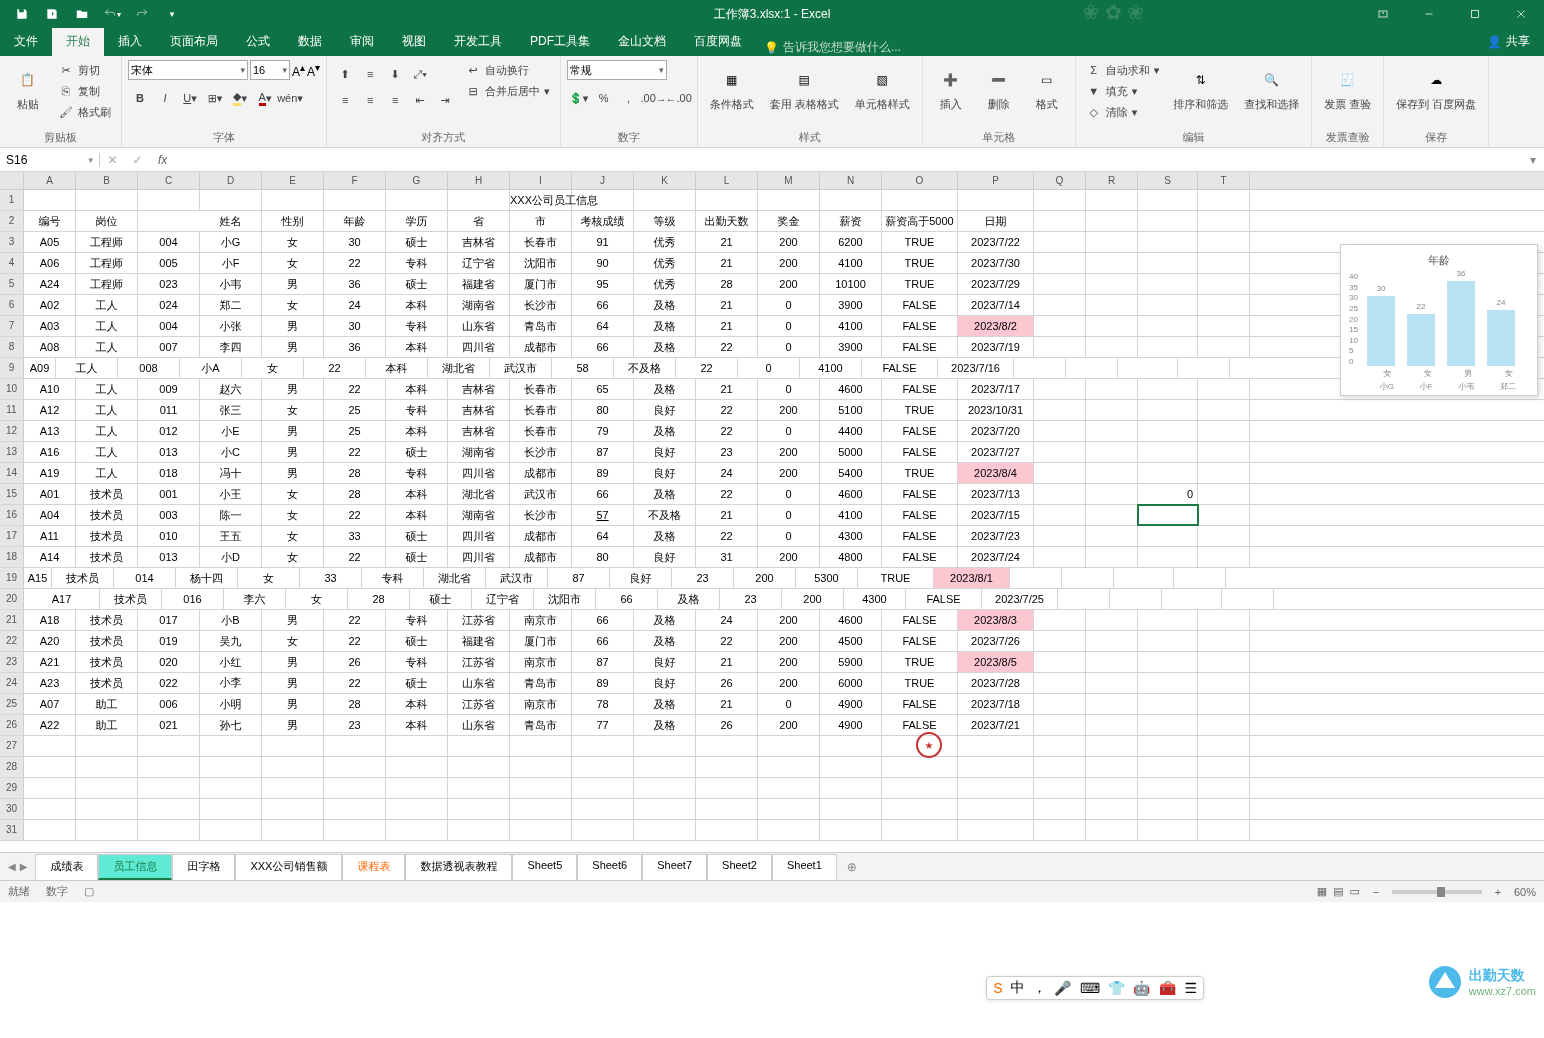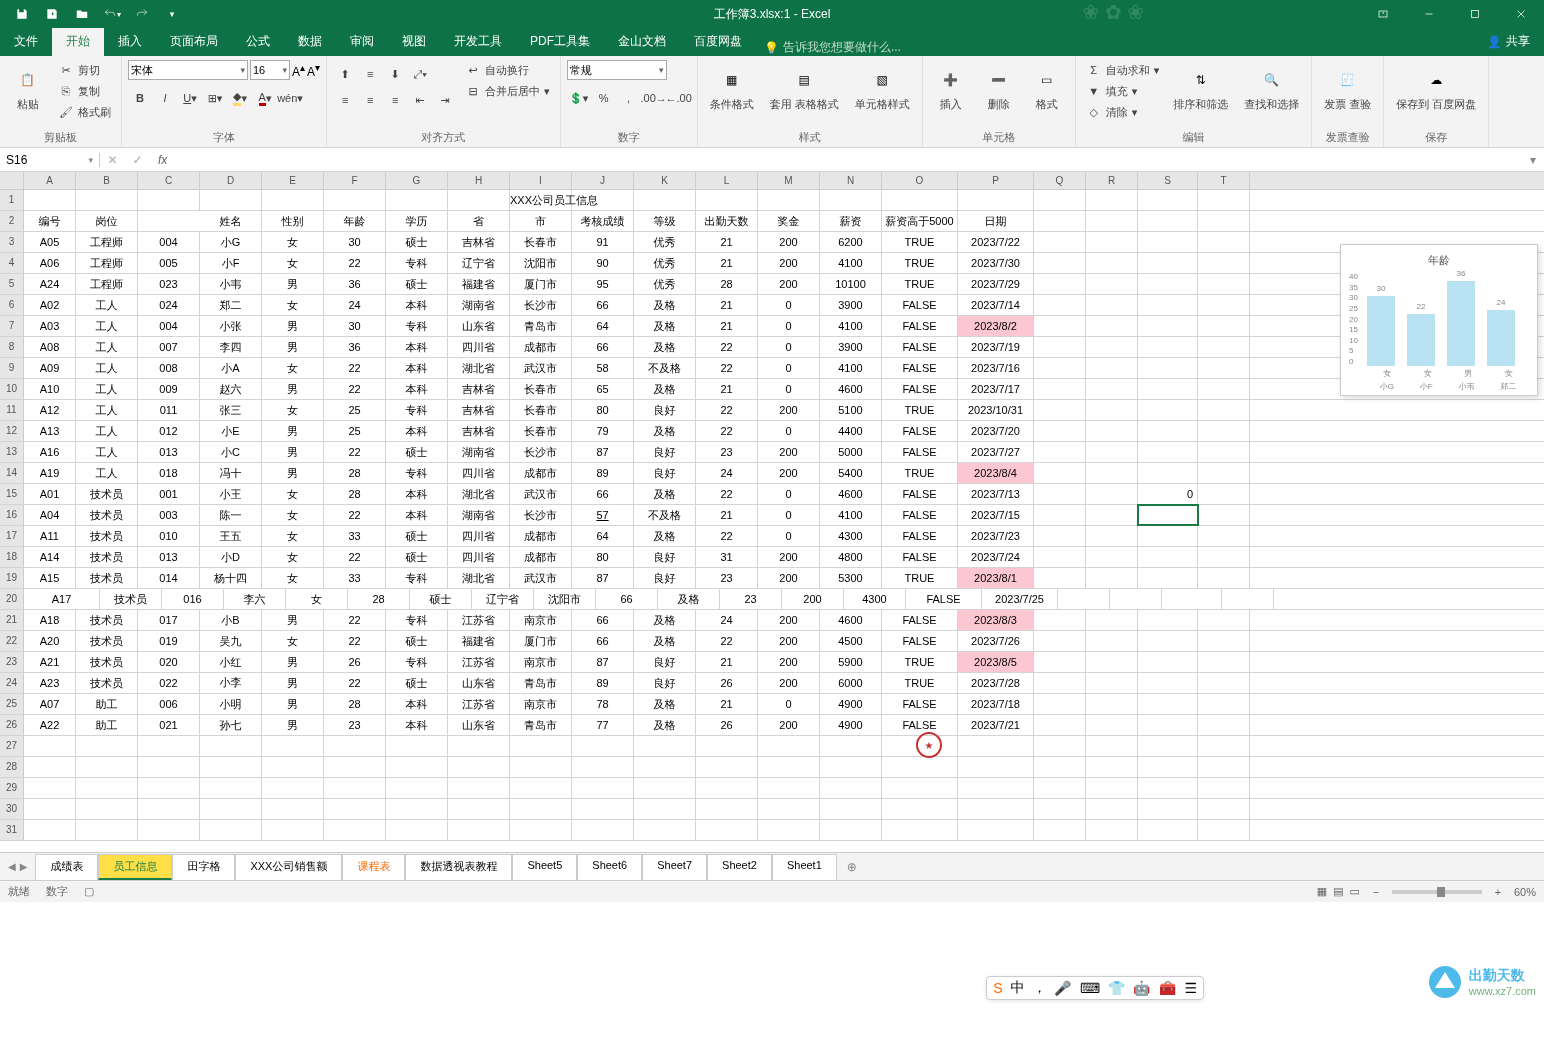--- a/index.html
+++ b/index.html
@@ -54,21 +54,21 @@
 .chartbox .ct{text-align:center;font-size:11px;color:#595959;}
 .chartbox .plot{display:flex;align-items:flex-end;height:94px;gap:12px;padding-left:18px;position:relative;margin-top:4px;}
 .chartbox .yax{position:absolute;left:0;top:0;bottom:0;display:flex;flex-direction:column;justify-content:space-between;font-size:8px;color:#888;}
 .chartbox .bar{width:28px;background:#b9e3f3;position:relative;}
 .chartbox .bar .bv{position:absolute;top:-12px;width:100%;text-align:center;font-size:8px;color:#888;}
 .chartbox .xl{display:flex;justify-content:space-around;font-size:8px;color:#888;margin-top:2px;padding-left:18px;}
 .sheetbar{height:28px;background:#f3f3f3;border-top:1px solid #ccc;display:flex;align-items:center;}
 .sheetbar .nav{display:flex;padding:0 8px;gap:4px;}
 .sheetbar .nav span{font-size:10px;color:#888;cursor:pointer;}
 .sheetbar .sh{padding:4px 14px;border:1px solid #ccc;background:#fff;font-size:11px;cursor:pointer;border-bottom:none;}
-.sheetbar .sh.active{border-bottom:2px solid #1a7b46;background:#fde047;color:#1a7b46;}
+.sheetbar .sh.active{border-bottom:2px solid #1a7b46;background:#5eead4;color:#1a7b46;}
 .sheetbar .sh.hl{color:#ff6600;}
 .sheetbar .add{padding:0 10px;cursor:pointer;color:#888;}
 .statusbar{height:22px;background:#f3f3f3;border-top:1px solid #ccc;display:flex;align-items:center;font-size:11px;color:#666;padding:0 8px;}
 .statusbar .st{margin-right:16px;}
 .statusbar .right{margin-left:auto;display:flex;align-items:center;gap:6px;}
 .statusbar .zbtn{width:20px;text-align:center;cursor:pointer;}
 .statusbar .slider{width:90px;height:4px;background:#ccc;position:relative;}
 .statusbar .slider .th{position:absolute;left:50%;top:-3px;width:8px;height:10px;background:#888;}
 .seal{position:absolute;left:916px;top:560px;width:26px;height:26px;border:2px solid #c53030;border-radius:50%;color:#c53030;font-size:10px;display:flex;align-items:center;justify-content:center;}
 .watermark{position:absolute;right:8px;bottom:38px;display:flex;align-items:center;gap:6px;opacity:.9;}
@@ -549,21 +549,21 @@
         <div class="cell" style="width: 62px;">3900</div>
         <div class="cell" style="width: 76px;">FALSE</div>
         <div class="cell" style="width: 76px;">2023/7/19</div>
         <div class="cell" style="width: 52px;"></div>
         <div class="cell" style="width: 52px;"></div>
         <div class="cell" style="width: 60px;"></div>
         <div class="cell" style="width: 52px;"></div>
       </div>
       <div class="row">
         <div class="rh">9</div>
-        <div class="cell" style="width: 52px;">A09</div>
+        <div class="cell" style="width: 32px;">A09</div>
         <div class="cell" style="width: 62px;">工人</div>
         <div class="cell" style="width: 62px;">008</div>
         <div class="cell" style="width: 62px;">小A</div>
         <div class="cell" style="width: 62px;">女</div>
         <div class="cell" style="width: 62px;">22</div>
         <div class="cell" style="width: 62px;">本科</div>
         <div class="cell" style="width: 62px;">湖北省</div>
         <div class="cell" style="width: 62px;">武汉市</div>
         <div class="cell" style="width: 62px;">58</div>
         <div class="cell" style="width: 62px;">不及格</div>
@@ -779,21 +779,21 @@
         <div class="cell" style="width: 62px;">4800</div>
         <div class="cell" style="width: 76px;">FALSE</div>
         <div class="cell" style="width: 76px;">2023/7/24</div>
         <div class="cell" style="width: 52px;"></div>
         <div class="cell" style="width: 52px;"></div>
         <div class="cell" style="width: 60px;"></div>
         <div class="cell" style="width: 52px;"></div>
       </div>
       <div class="row">
         <div class="rh">19</div>
-        <div class="cell" style="width: 52px;">A15</div>
+        <div class="cell" style="width: 28px;">A15</div>
         <div class="cell" style="width: 62px;">技术员</div>
         <div class="cell" style="width: 62px;">014</div>
         <div class="cell" style="width: 62px;">杨十四</div>
         <div class="cell" style="width: 62px;">女</div>
         <div class="cell" style="width: 62px;">33</div>
         <div class="cell" style="width: 62px;">专科</div>
         <div class="cell" style="width: 62px;">湖北省</div>
         <div class="cell" style="width: 62px;">武汉市</div>
         <div class="cell" style="width: 62px;">87</div>
         <div class="cell" style="width: 62px;">良好</div>

